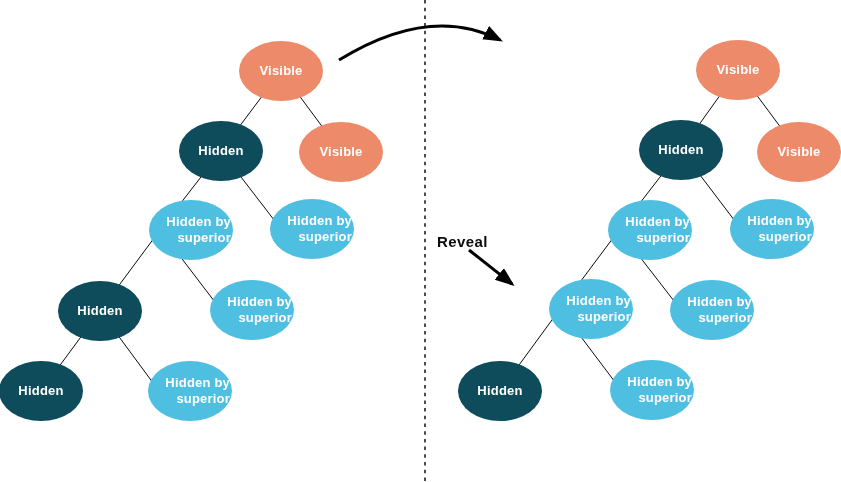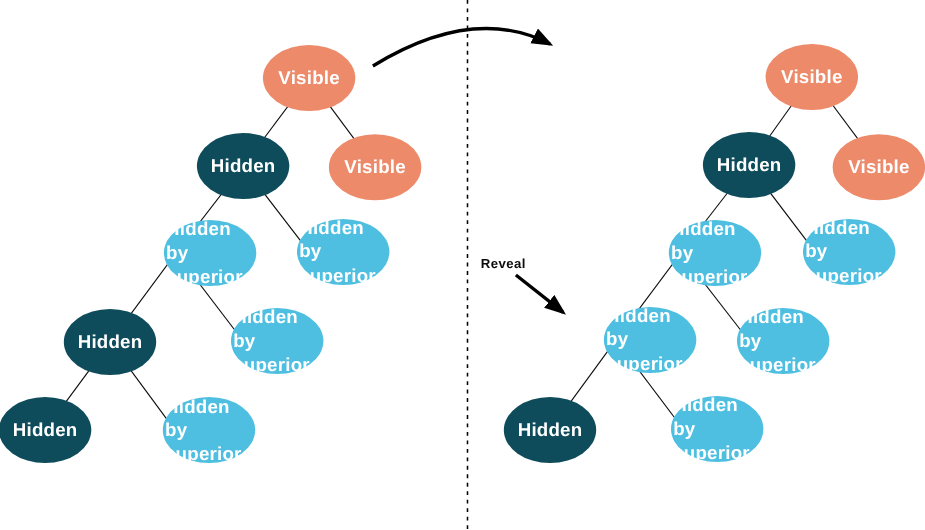--- a/index.html
+++ b/index.html
@@ -14,38 +14,38 @@
   .layer-svg {
     position: absolute;
     left: 0; top: 0;
     width: 841px; height: 482px;
   }
   .node {
     position: absolute;
     display: flex;
     align-items: center;
     justify-content: center;
-    text-align: left;
+    text-align: right;
     border-radius: 50%;
     color: var(--node-text, #fff);
-    font-size: 17px;
+    font-size: 13px;
     font-weight: bold;
     line-height: 1.25;
     letter-spacing: 0.2px;
     box-sizing: border-box;
     padding: 0 2px;
   }
   .state-visible { background: var(--c-visible, #ED8A6A); }
   .state-hidden { background: var(--c-hidden, #0E4C5C); }
   .state-hidden-by-superior { background: var(--c-hbs, #4FBFE1); margin-left: 31px; }
   .reveal-label {
     position: absolute;
     left: 437px;
     top: 233px;
-    font-size: 12px;
+    font-size: 15px;
     font-weight: bold;
     letter-spacing: 0.4px;
     color: #0b0b0b;
     white-space: nowrap;
   }
 </style>
 </head>
 <body>
 
 <div class="stage">

